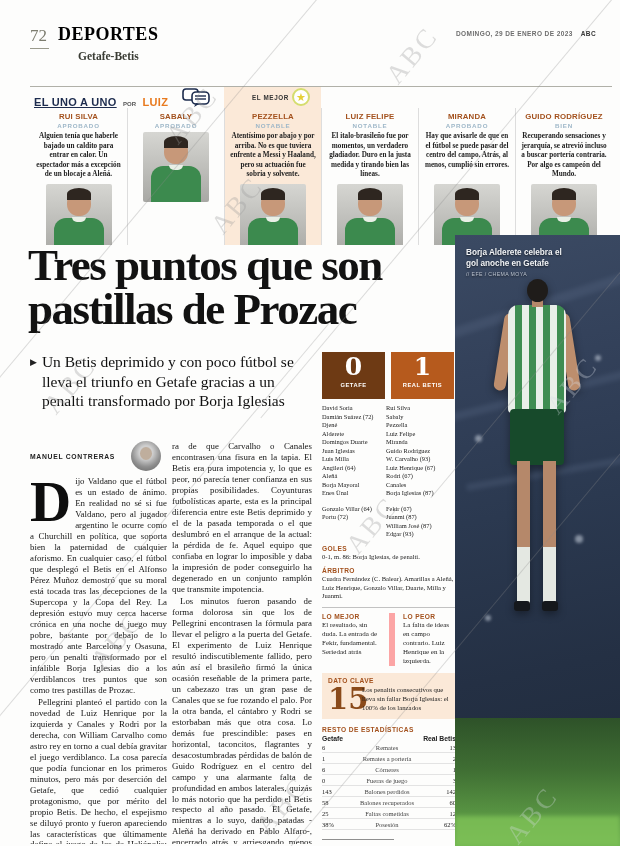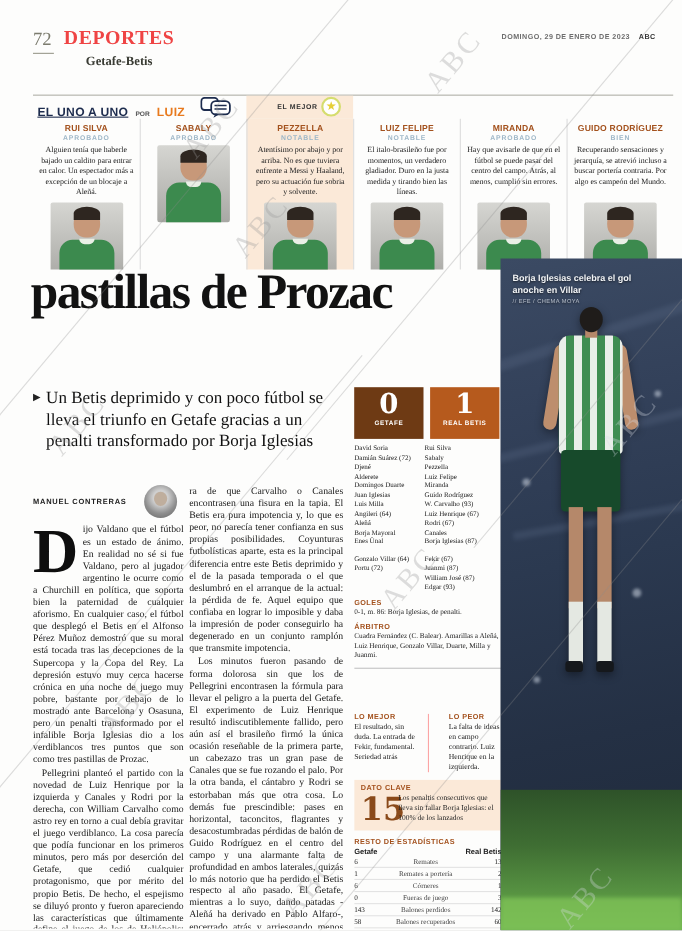--- a/index.html
+++ b/index.html
@@ -9,21 +9,21 @@
 
   
   .wm { position:absolute; font-family:"Liberation Serif",serif; font-size:27px; letter-spacing:3px;
         color:#9a9a9a; opacity:.32; transform:rotate(-50deg); pointer-events:none; z-index:40; }
   .wline { position:absolute; width:620px; height:1px; background:#8a8a8a; opacity:.3;
            transform:rotate(-50deg); pointer-events:none; z-index:40; }
 
   
   #pagenum { position:absolute; left:30px; top:26px; font-size:17px; color:#7c7c6e;
              border-bottom:1px solid #9a9a8c; padding:0 2px 2px 0; }
-  #section { position:absolute; left:58px; top:24px; font-size:18px; font-weight:bold; color:#ef4444; letter-spacing:.5px; }
+  #section { position:absolute; left:58px; top:24px; font-size:18px; font-weight:bold; color:#000000; letter-spacing:.5px; }
   #dateline { position:absolute; right:24px; top:30px; font-family:"Liberation Sans",sans-serif;
               font-size:6.5px; font-weight:bold; color:#6d6d6d; letter-spacing:.4px; }
   #dateline b { color:#333; margin-left:8px; }
   #kicker { position:absolute; left:30px; top:50px; font-size:11.5px; font-weight:bold; color:#3a3c34;margin-left:48px; }
 
   
   #strip { position:absolute; left:30px; top:86px; width:582px; height:158px; border-top:1px solid #b0b0a8; }
   #strip-title { position:absolute; left:4px; top:5px; font-family:"Liberation Sans",sans-serif; }
   #strip-title .t1 { font-size:11px; font-weight:bold; color:#1d2c4e; letter-spacing:.3px;text-decoration:underline; }
   #strip-title .t2 { font-size:6px; font-weight:bold; color:#555; margin:0 2px; }
@@ -34,21 +34,21 @@
                  font-size:6.3px; font-weight:bold; color:#333; letter-spacing:.6px; }
   #star-icon { position:absolute; left:262px; top:1px; width:18px; height:18px; border-radius:50%;
                background:#fff; border:2px solid #d5dd6e; color:#e6cf37; font-size:11px; line-height:14px;
                text-align:center; z-index:5; }
   .rcol { position:absolute; top:21px; width:97px; height:137px; padding:4px 5px 0 5px; overflow:hidden;
           border-left:1px solid #ddd; text-align:center; }
   .rcol.first { border-left:none; }
   .rcol.best { background:#fbe9d8; }
   .rname { font-family:"Liberation Sans",sans-serif; font-size:7.8px; font-weight:bold; color:#a3511d; letter-spacing:.2px; }
   .rgrade { font-family:"Liberation Sans",sans-serif; font-size:6.2px; font-weight:bold; color:#9eb7c8; letter-spacing:.8px; margin-top:1px; }
-  .rtext { margin-top:3px; font-size:7.2px; line-height:1.32; color:#222; height:49px; overflow:hidden; }
+  .rtext { margin-top:3px; font-size:7.2px; line-height:1.32; color:#222; height:49px; overflow:hidden;font-weight:bold; }
   .rphoto { position:relative; margin:3px auto 0; width:66px; height:70px; overflow:hidden;
             background:linear-gradient(#d6d6d2,#a8a8a4); border-radius:2px; }
   .ph-head { position:absolute; left:21px; top:6px; width:24px; height:26px; border-radius:50% 50% 45% 45%;
              background:#c79879; }
   .ph-hair { position:absolute; left:21px; top:4px; width:24px; height:12px; border-radius:50% 50% 0 0;
              background:#2e2620; }
   .ph-body { position:absolute; left:8px; top:34px; width:50px; height:40px; border-radius:12px 12px 0 0;
              background:#3c8a4e; }
   .ph-collar { position:absolute; left:26px; top:33px; width:14px; height:5px; background:#e9efe6; border-radius:0 0 6px 6px; }
 
@@ -84,22 +84,22 @@
   .lineups { display:flex; }
   .lu { font-size:6.4px; line-height:1.33; color:#1a1a1a; }
   .lu.home { width:64px; }
   .lu.away { width:70px; }
   .subs { margin-top:7px; }
   .mhead { font-family:"Liberation Sans",sans-serif; font-size:6.6px; font-weight:bold; color:#a3511d; letter-spacing:.4px; }
   .mtext { font-size:6.6px; line-height:1.3; color:#222; margin-top:1px; }
   .mblock { margin-top:6px; }
   .mrule { border:none; border-top:1px solid #c2c2c2; margin:6px 0 0 0; }
   #mejorpeor { display:flex; margin-top:5px; }
-  #mejorpeor .half { width:50%;margin-top:36px; }
-  #mejorpeor .half + .half { border-left:1px solid #fca5a5; padding-left:18px; }
+  #mejorpeor .half { width:50%; }
+  #mejorpeor .half + .half { border-left:6px solid #fca5a5; padding-left:8px; }
   #mejorpeor .half.l { padding-right:5px; }
   #mejorpeor .mtext { font-size:7px; }
   #dato { margin-top:7px; background:#fbe9d8; padding:4px 6px 5px 6px; }
   #dato .dflex { display:flex; margin-top:2px; }
   #dato .dnum { font-size:29px; font-weight:bold; color:#8a4a1a; line-height:.95; width:34px;
                 font-family:"DejaVu Serif",serif; }
   #dato .dtext { flex:1; font-size:6.8px; line-height:1.3; color:#222; }
   #resto { margin-top:7px; }
   #teamrow { display:flex; justify-content:space-between; font-family:"Liberation Sans",sans-serif;
              font-size:6.8px; font-weight:bold; color:#222; margin-top:2px; }
@@ -250,20 +250,21 @@
       <div class="rphoto">
           <div class="ph-body"></div>
           <div class="ph-collar"></div>
           <div class="ph-head"></div>
           <div class="ph-hair"></div>
         </div>
     </div>
   </div>
 
   <div id="headline">
+    <div>Tres puntos que son</div>
     <div>pastillas de Prozac</div>
   </div>
 
   <div id="standfirst">
     <span class="bullet">▶</span>
     <span class="sftext">Un Betis deprimido y con poco fútbol se lleva el triunfo en Getafe gracias a un penalti transformado por Borja Iglesias</span>
   </div>
 
   <div id="score">
     <div class="sbox home">
@@ -434,18 +435,18 @@
         <div class="pl-head"></div>
       <div class="pl-shorts"></div>
       <div class="pl-leg l"></div>
         <div class="pl-leg r"></div>
       <div class="pl-sock l"></div>
         <div class="pl-sock r"></div>
       <div class="pl-shoe l"></div>
         <div class="pl-shoe r"></div>
     </div>
     <div id="caption">
-      <span>Borja Iglesias celebra el gol anoche en Villar</span>
+      <span>Borja Alderete celebra el gol anoche en Getafe</span>
       <div id="credit">// EFE / CHEMA MOYA</div>
     </div>
   </div>
 
 </div>
 
 </body></html>

